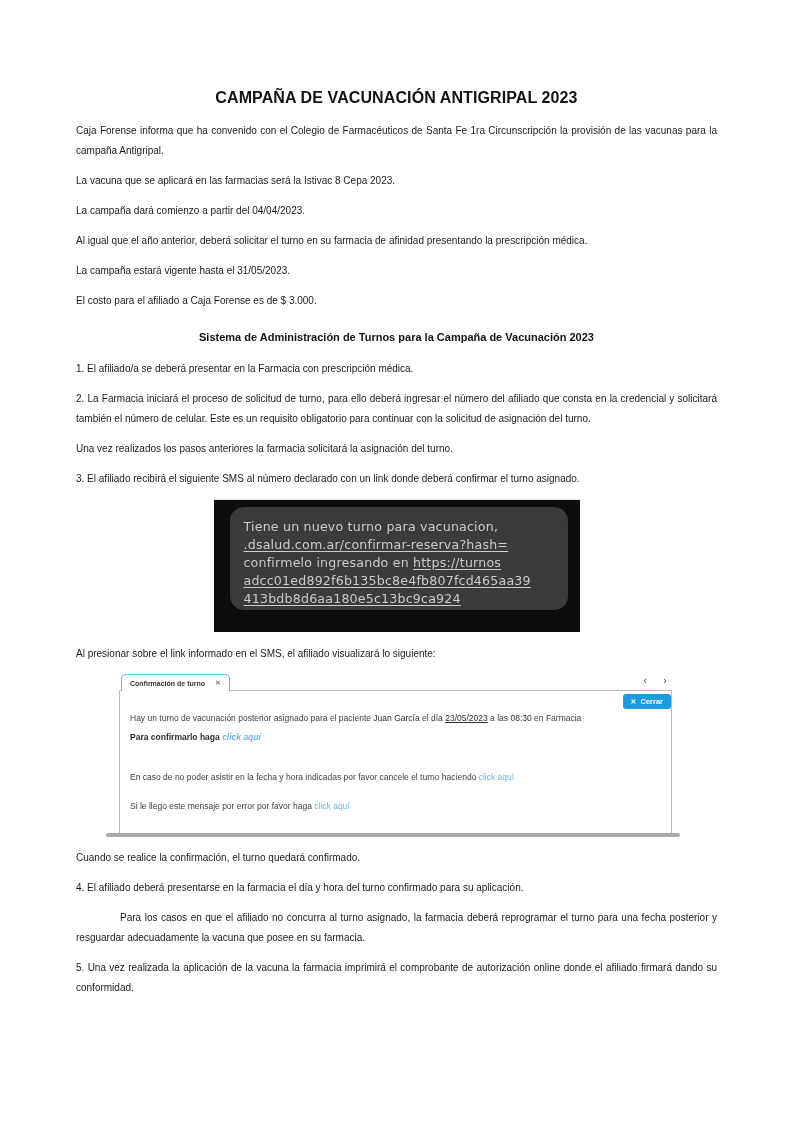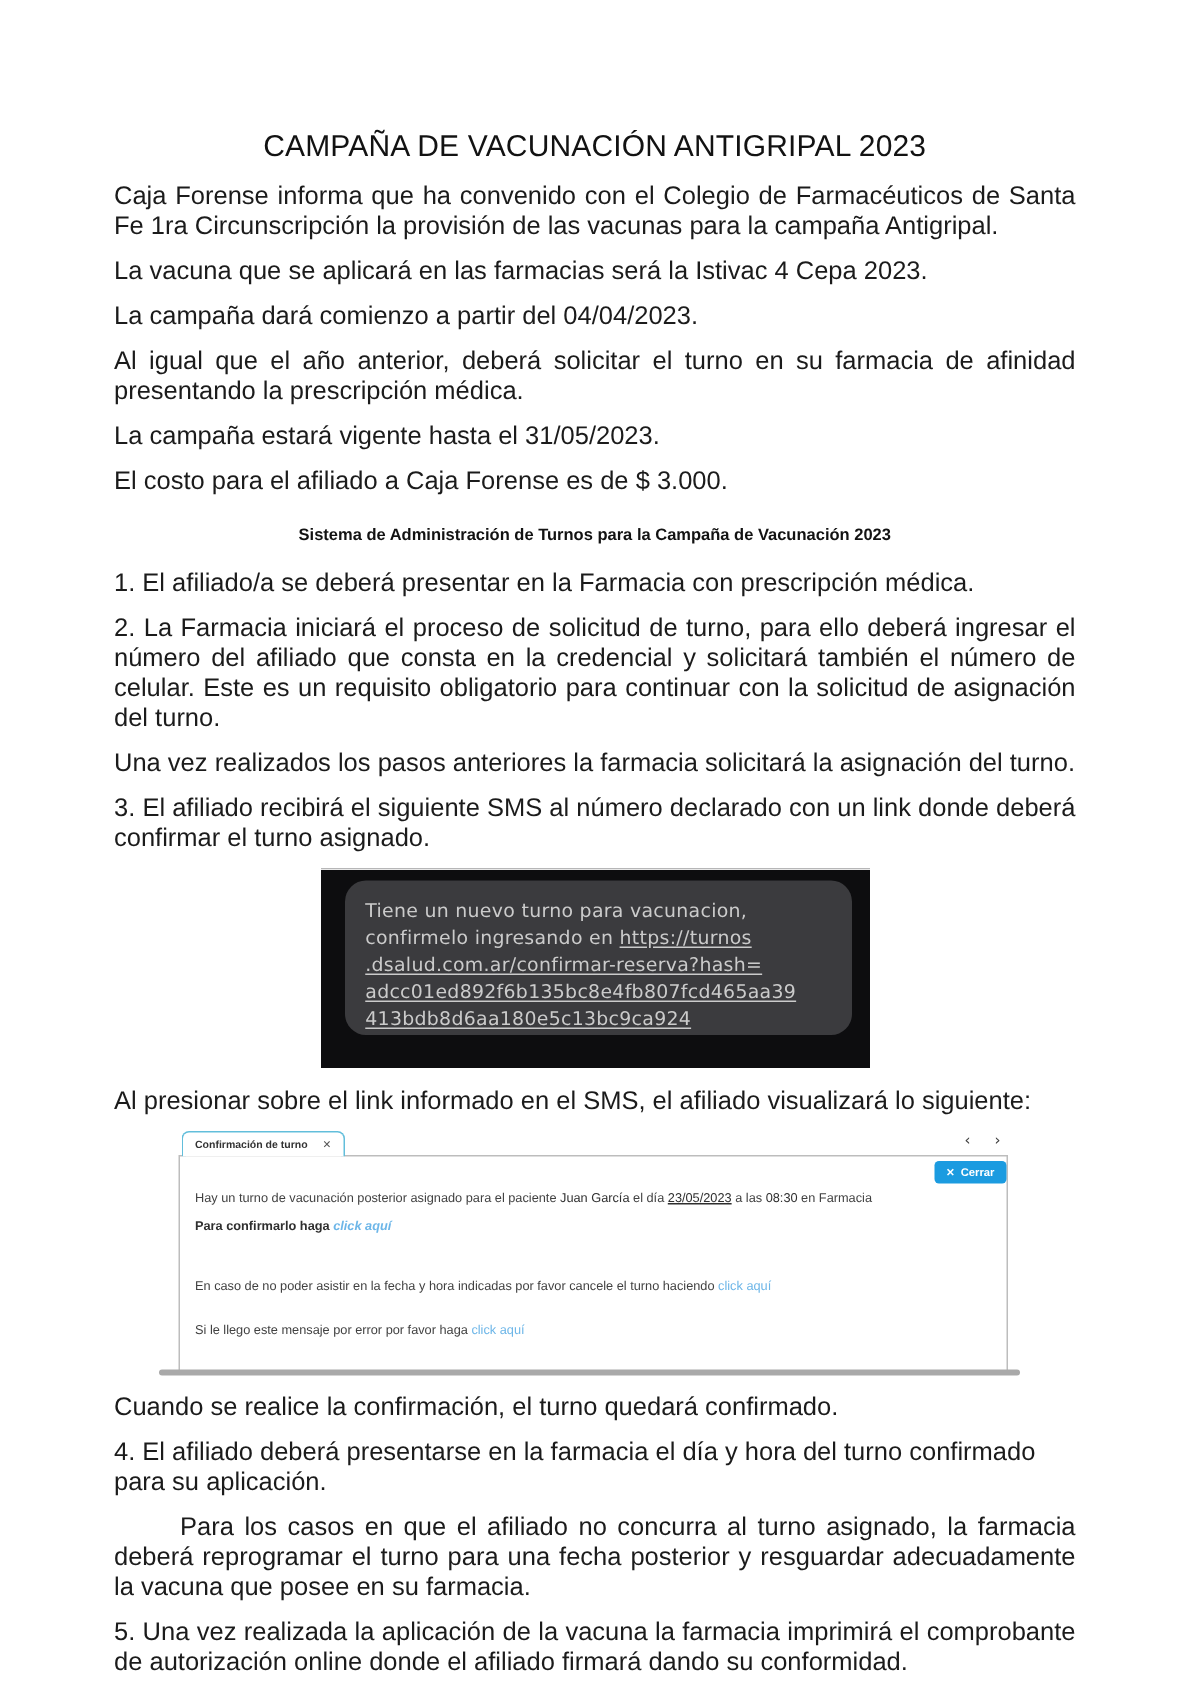--- a/index.html
+++ b/index.html
@@ -4,25 +4,25 @@
 <style>
   * { box-sizing: border-box; }
   html,body { margin:0; padding:0; background:#ffffff; }
   .page {
     position:relative; width:793px; height:1122px; background:#ffffff;
     font-family:"Liberation Sans", sans-serif; color:#1b1b1b; overflow:hidden;
   }
   .content { position:absolute; left:76px; top:88px; width:641px; }
 
   .doc-title {
-    font-size:20px; line-height:20px; font-weight:400; text-align:center;
+    font-size:16px; line-height:20px; font-weight:700; text-align:center;
     margin:0 0 13px 0; color:#121212; letter-spacing:.1px;
   }
   .content p.body {
-    font-size:17px; line-height:20px; margin:0 0 10px 0; color:#1b1b1b;
+    font-size:10px; line-height:20px; margin:0 0 10px 0; color:#1b1b1b;
   }
   .just { text-align:justify; }
   .doc-subtitle {
     font-size:11px; line-height:20px; font-weight:700; text-align:center;
     margin:16px 0 12px 0; color:#121212;
   }
   .indent1 { text-indent:44px; }
 
   
   .sms-figure {
@@ -83,38 +83,38 @@
 </style>
 </head>
 <body>
 
 <div class="page">
   <div class="content">
 
     <h1 class="doc-title">CAMPAÑA DE VACUNACIÓN ANTIGRIPAL 2023</h1>
 
     <p class="body just">Caja Forense informa que ha convenido con el Colegio de Farmacéuticos de Santa Fe 1ra Circunscripción la provisión de las vacunas para la campaña Antigripal.</p>
-    <p class="body">La vacuna que se aplicará en las farmacias será la Istivac 4 Cepa 2023.</p>
+    <p class="body">La vacuna que se aplicará en las farmacias será la Istivac 8 Cepa 2023.</p>
     <p class="body">La campaña dará comienzo a partir del 04/04/2023.</p>
     <p class="body just">Al igual que el año anterior, deberá solicitar el turno en su farmacia de afinidad presentando la prescripción médica.</p>
     <p class="body">La campaña estará vigente hasta el 31/05/2023.</p>
     <p class="body">El costo para el afiliado a Caja Forense es de $ 3.000.</p>
 
     <h2 class="doc-subtitle">Sistema de Administración de Turnos para la Campaña de Vacunación 2023</h2>
 
     <p class="body">1. El afiliado/a se deberá presentar en la Farmacia con prescripción médica.</p>
     <p class="body just">2. La Farmacia iniciará el proceso de solicitud de turno, para ello deberá ingresar el número del afiliado que consta en la credencial y solicitará también el número de celular. Este es un requisito obligatorio para continuar con la solicitud de asignación del turno.</p>
     <p class="body">Una vez realizados los pasos anteriores la farmacia solicitará la asignación del turno.</p>
     <p class="body just">3. El afiliado recibirá el siguiente SMS al número declarado con un link donde deberá confirmar el turno asignado.</p>
 
     <div class="sms-figure">
       <div class="sms-bubble">
         <div class="sms-line">Tiene un nuevo turno para vacunacion,</div>
+        <div class="sms-line sms-link">.dsalud.com.ar/confirmar-reserva?hash=</div>
         <div class="sms-line"><span>confirmelo ingresando en </span><span class="sms-link">https://turnos</span></div>
-        <div class="sms-line sms-link">.dsalud.com.ar/confirmar-reserva?hash=</div>
         <div class="sms-line sms-link">adcc01ed892f6b135bc8e4fb807fcd465aa39</div>
         <div class="sms-line sms-link">413bdb8d6aa180e5c13bc9ca924</div>
       </div>
     </div>
 
     <p class="body">Al presionar sobre el link informado en el SMS, el afiliado visualizará lo siguiente:</p>
 
     <div class="browser-shot">
       <div class="tab-row">
         <div class="tab">

